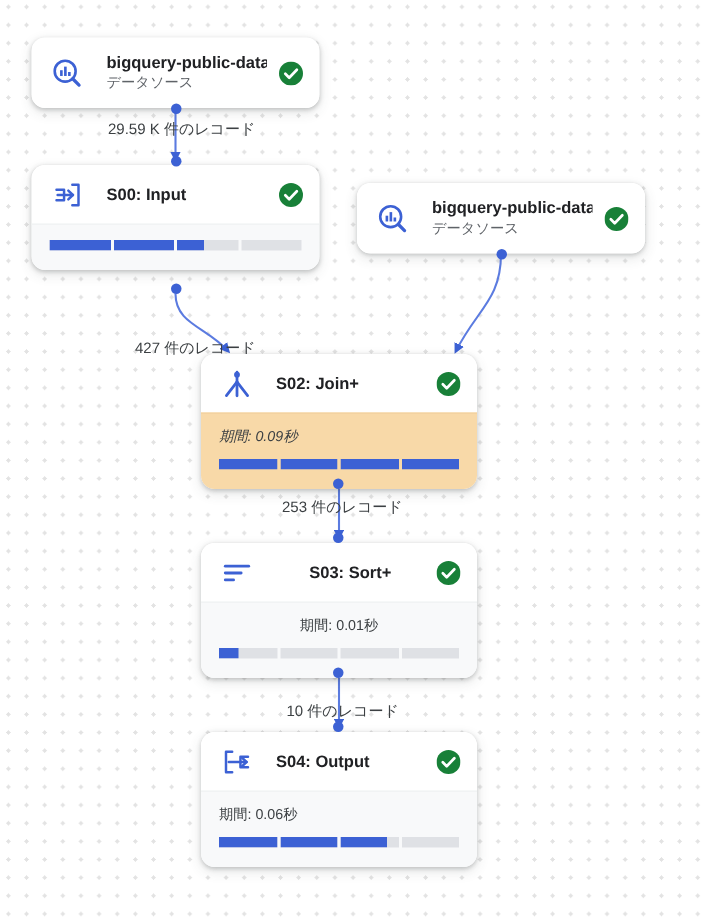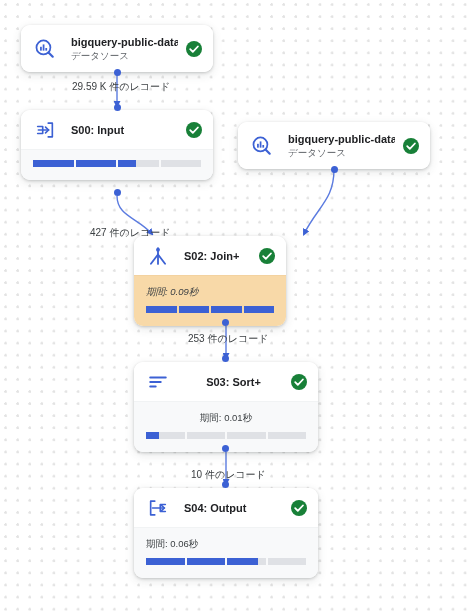--- a/index.html
+++ b/index.html
@@ -245,21 +245,21 @@
       <span class="status-badge">
         <svg width="16" height="16" viewBox="0 0 16 16" xmlns="http://www.w3.org/2000/svg">
           <circle cx="8" cy="8" r="8" fill="#188038"></circle>
           <path d="M4.2 8.2 L6.8 10.8 L11.9 5.5" fill="none" stroke="#ffffff" stroke-width="1.8" stroke-linecap="round" stroke-linejoin="round"></path>
         </svg>
       </span>
     </div>
   </div>
   <div class="port" style="left:331px; top:166px;"></div>
 
-  <div class="node highlight" style="left:134px; top:236px; width:152px;">
+  <div class="node highlight" style="left:134px; top:236px; width:184px;">
     <div class="node-header">
       <span class="node-icon">
         <svg width="22" height="22" viewBox="0 0 24 24" xmlns="http://www.w3.org/2000/svg">
           <line x1="12" y1="3.4" x2="12" y2="20.6" stroke="#3c61d4" stroke-width="2" stroke-linecap="round"></line>
           <path d="M12 10.4 L4.3 20.4" fill="none" stroke="#3c61d4" stroke-width="2" stroke-linecap="round"></path>
           <path d="M12 10.4 L19.7 20.4" fill="none" stroke="#3c61d4" stroke-width="2" stroke-linecap="round"></path>
           <circle cx="12" cy="5.2" r="2.1" fill="#3c61d4"></circle>
         </svg>
       </span>
       <span class="node-titles">

